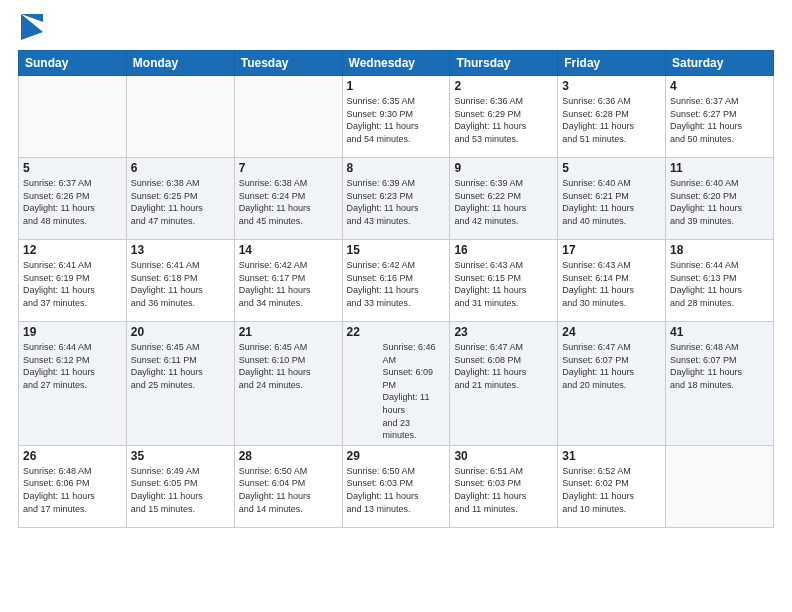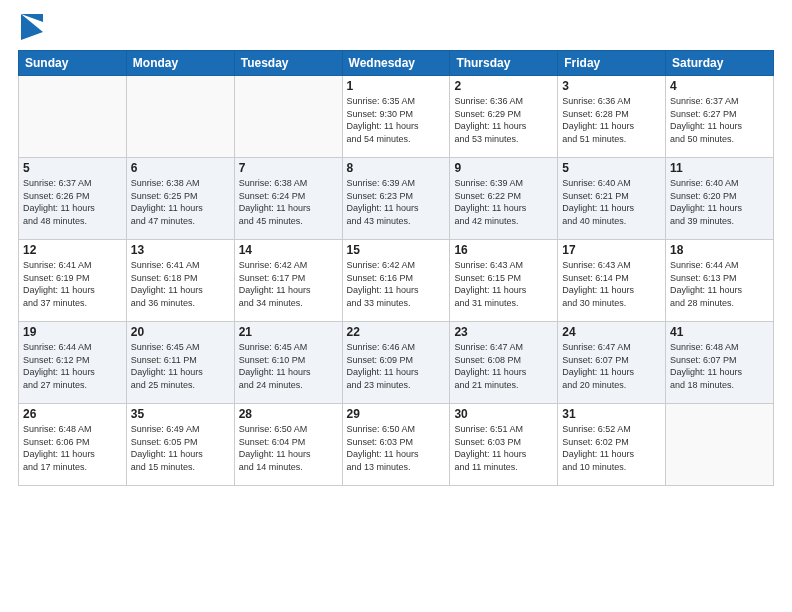--- a/index.html
+++ b/index.html
@@ -261,21 +261,21 @@
           </td>
           <td>
             <span class="day-number">21</span>
             <div class="day-info" style="white-space: pre-line;">Sunrise: 6:45 AM
 Sunset: 6:10 PM
 Daylight: 11 hours
 and 24 minutes.</div>
           </td>
           <td>
             <span class="day-number">22</span>
-            <div class="day-info" style="white-space: pre-line;">Sunrise: 6:46 AM
+            <div class="day-info" style="white-space: pre-line; margin-left: 36px;">Sunrise: 6:46 AM
 Sunset: 6:09 PM
 Daylight: 11 hours
 and 23 minutes.</div>
           </td>
           <td>
             <span class="day-number">23</span>
             <div class="day-info" style="white-space: pre-line;">Sunrise: 6:47 AM
 Sunset: 6:08 PM
 Daylight: 11 hours
 and 21 minutes.</div>

